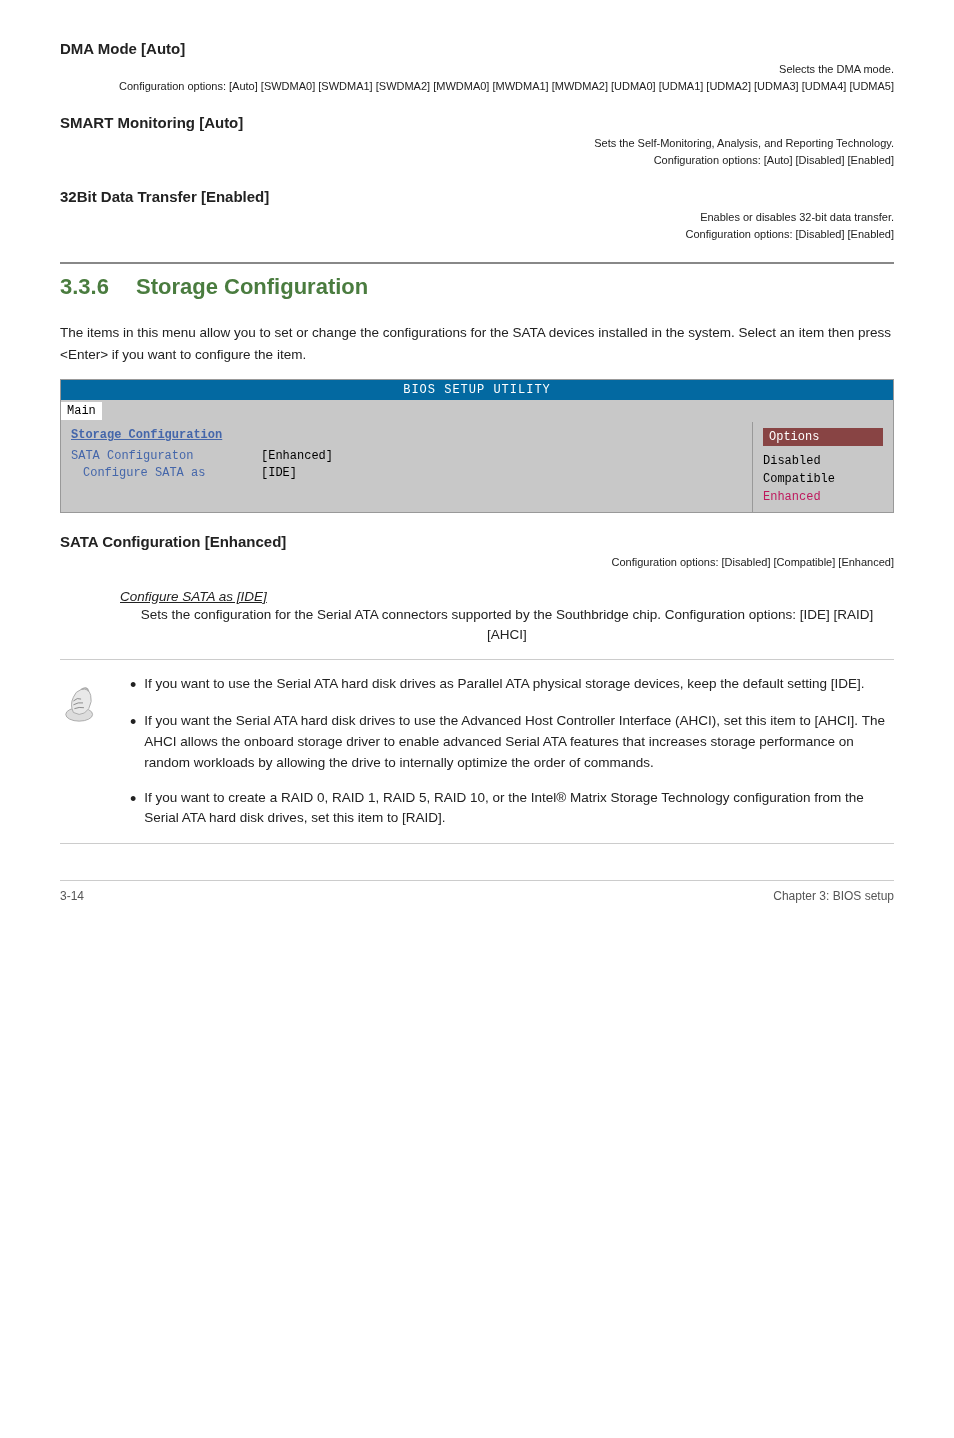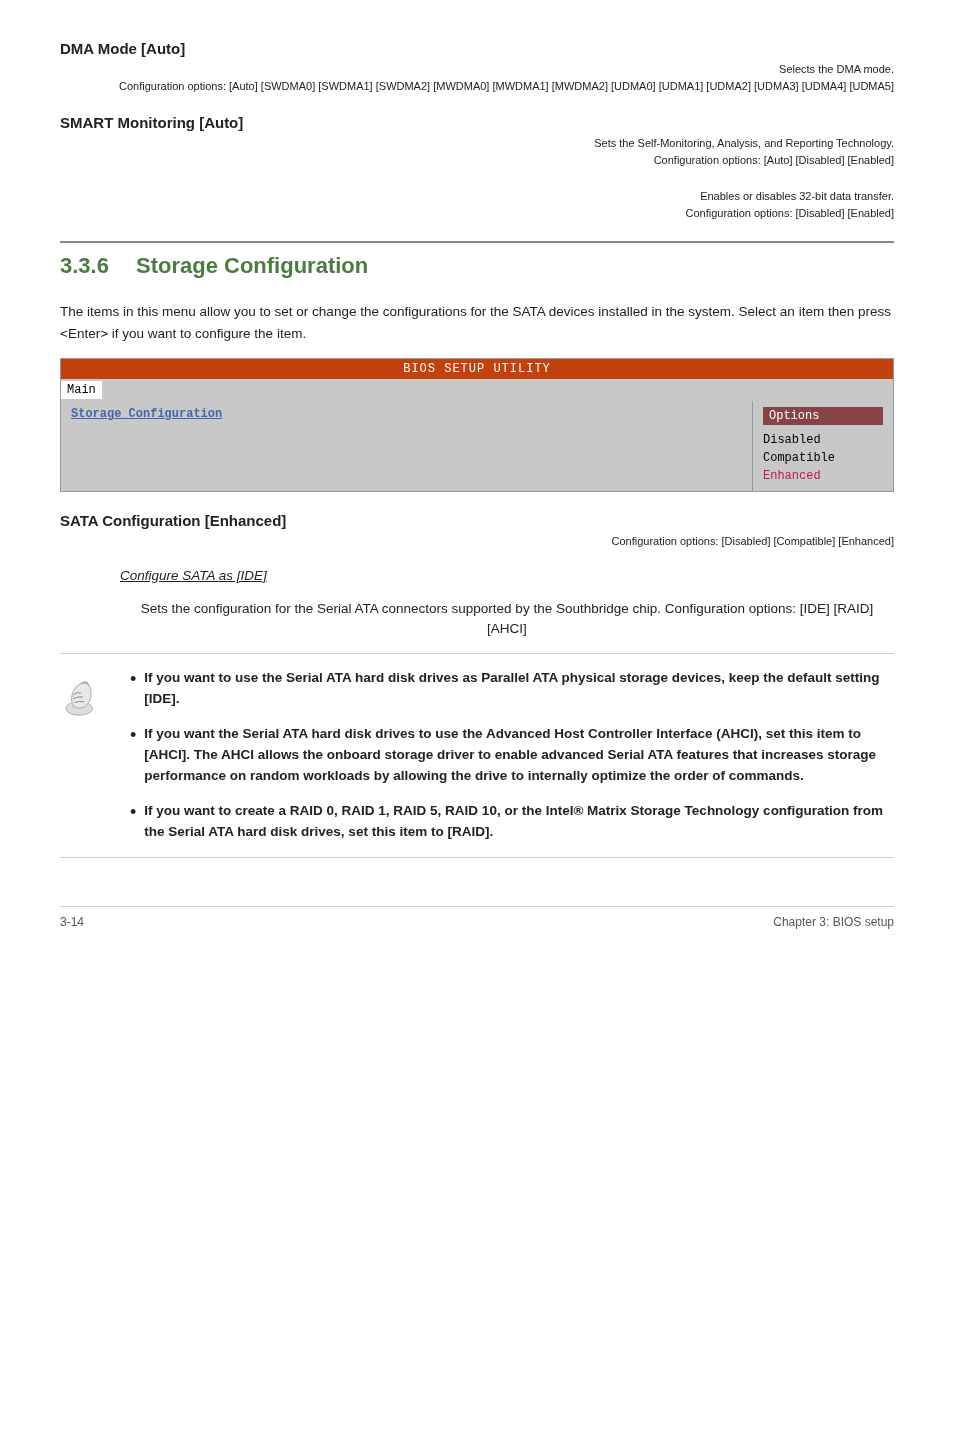--- a/index.html
+++ b/index.html
@@ -62,21 +62,21 @@
     .bios-box {
       background: #c8c8c8;
       border: 1px solid #999;
       font-family: 'Courier New', Courier, monospace;
       font-size: 12px;
       color: #000;
       margin-bottom: 20px;
     }
 
     .bios-title-bar {
-      background: #c2410c;
+      background: #0369a1;
       color: #fff;
       text-align: center;
       padding: 3px 0;
       font-size: 12px;
       letter-spacing: 1px;
     }
 
     .bios-menu-bar {
       background: #c8c8c8;
       padding: 2px 0;
@@ -157,21 +157,21 @@
 
     .bios-option-item.highlighted {
       color: #be185d;
     }
 
     
     .sub-setting-title {
       font-style: italic;
       text-decoration: underline;
       font-size: 13.5px;
-      margin-bottom: 16px;
+      margin-bottom: 1px;
       padding-left: 60px;
     }
 
     .sub-setting-desc {
       font-size: 13.5px;
       line-height: 1.5;
       margin-bottom: 14px;
       padding-left: 60px;
       text-align: center;
     }
@@ -215,30 +215,29 @@
     .note-bullet {
       font-size: 18px;
       line-height: 1.2;
       flex-shrink: 0;
       margin-top: 1px;
     }
 
     .note-text {
       font-size: 13.5px;
       line-height: 1.55;
-      font-weight: bold;
     }
 
     
     .page-footer {
       display: flex;
       justify-content: space-between;
       align-items: center;
       border-top: 1px solid #ccc;
-      margin-top: 48px;
+      margin-top: 36px;
       padding-top: 8px;
       font-size: 12px;
       color: #555;
     }
 
     .sata-config-title {
       font-size: 15px;
       font-weight: bold;
       margin-bottom: 4px;
     }
@@ -256,20 +255,21 @@
 
 <div class="section-divider">
   <h3 class="setting-title">SMART Monitoring [Auto]</h3>
   <p class="setting-desc">
     <span>Sets the Self-Monitoring, Analysis, and Reporting Technology.</span><br>
     <span>Configuration options: [Auto] [Disabled] [Enabled]</span>
   </p>
 </div>
 
 <div class="section-divider">
+  <h3 class="setting-title">32Bit Data Transfer [Enabled]</h3>
   <p class="setting-desc">
     <span>Enables or disables 32-bit data transfer.</span><br>
     <span>Configuration options: [Disabled] [Enabled]</span>
   </p>
 </div>
 
 <div class="section-header">
   <span class="section-number">3.3.6</span>
   <span class="section-title">Storage Configuration</span>
 </div>
@@ -278,20 +278,30 @@
 
 <div class="bios-box">
   <div class="bios-title-bar">BIOS SETUP UTILITY</div>
   <div class="bios-menu-bar">
     <div class="bios-menu-item active">Main</div>
   </div>
   <div class="bios-content">
     <div class="bios-main">
       <div class="bios-section-title">Storage Configuration</div>
 
+      <div class="bios-row">
+        <div>
+          <div class="bios-row-label">SATA Configuraton</div>
+          <div class="bios-row-label sub">Configure SATA as</div>
+        </div>
+        <div>
+          <div class="bios-row-value">[Enhanced]</div>
+          <div class="bios-row-value">[IDE]</div>
+        </div>
+      </div>
 
     </div>
     <div class="bios-options">
       <div class="bios-options-title">Options</div>
       <div class="bios-option-item">Disabled</div>
       <div class="bios-option-item">Compatible</div>
       <div class="bios-option-item highlighted">Enhanced</div>
     </div>
   </div>
 </div>

